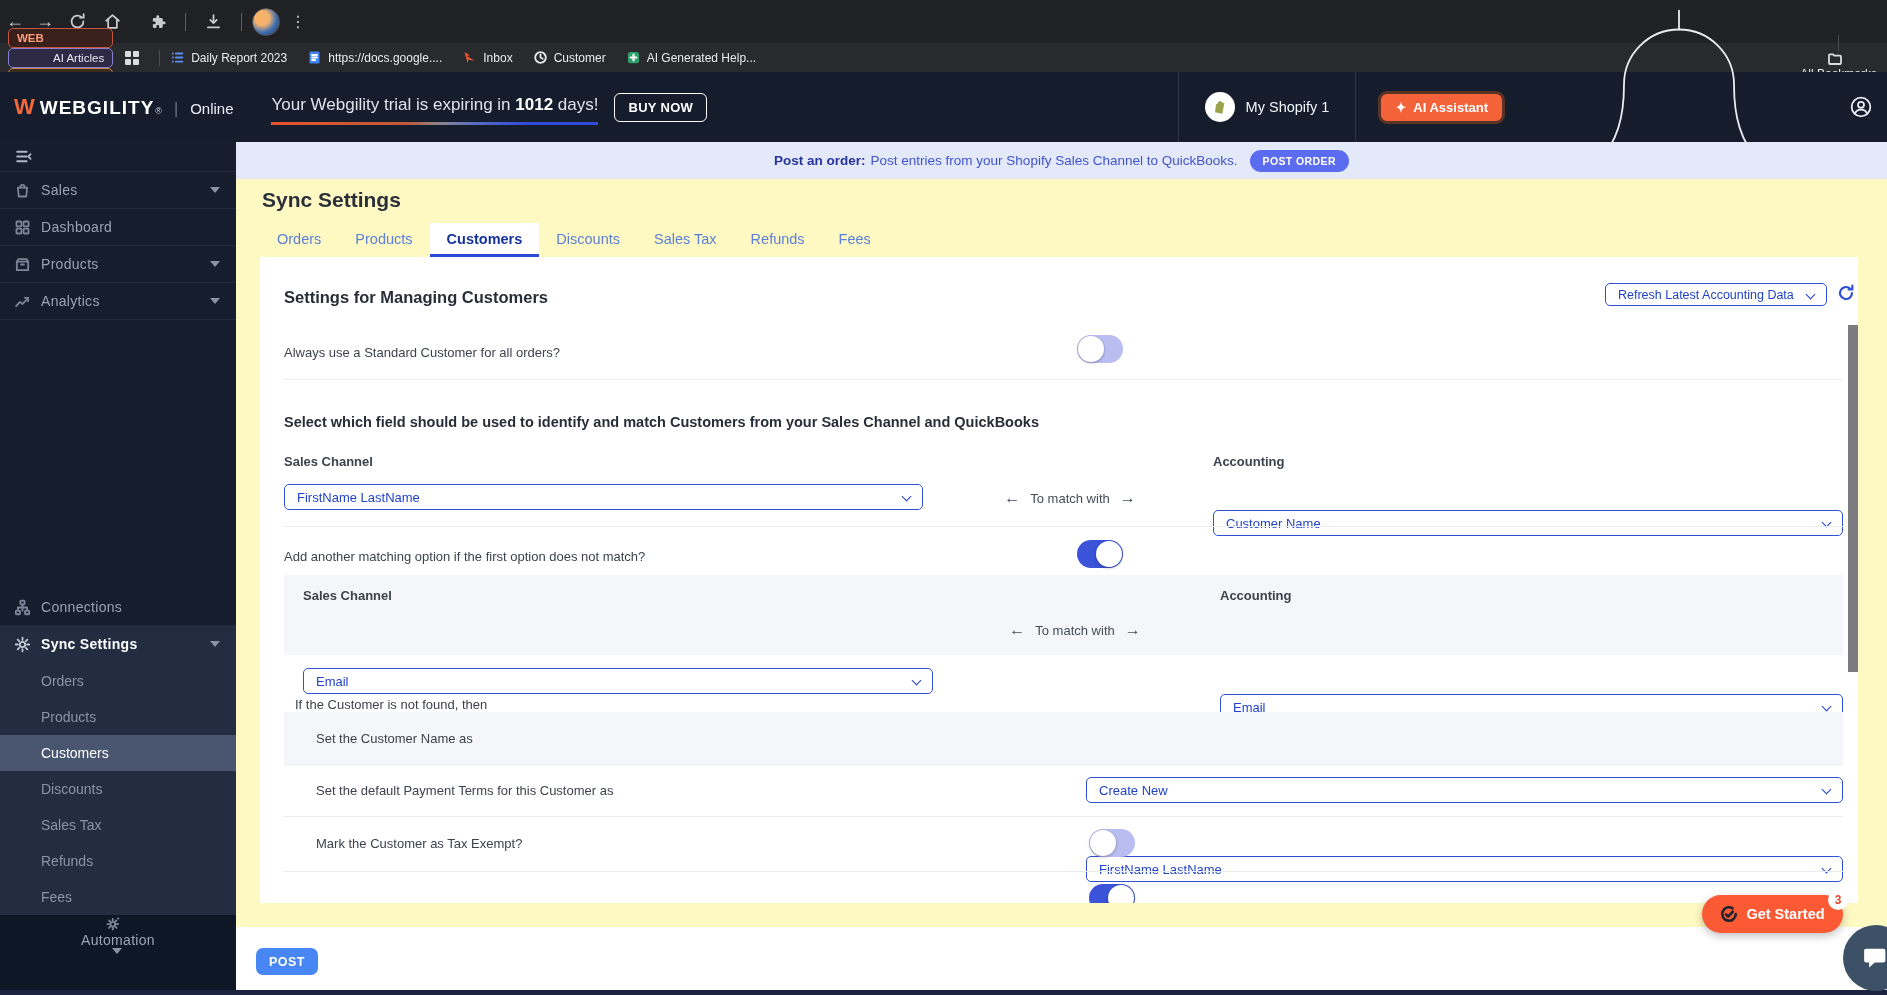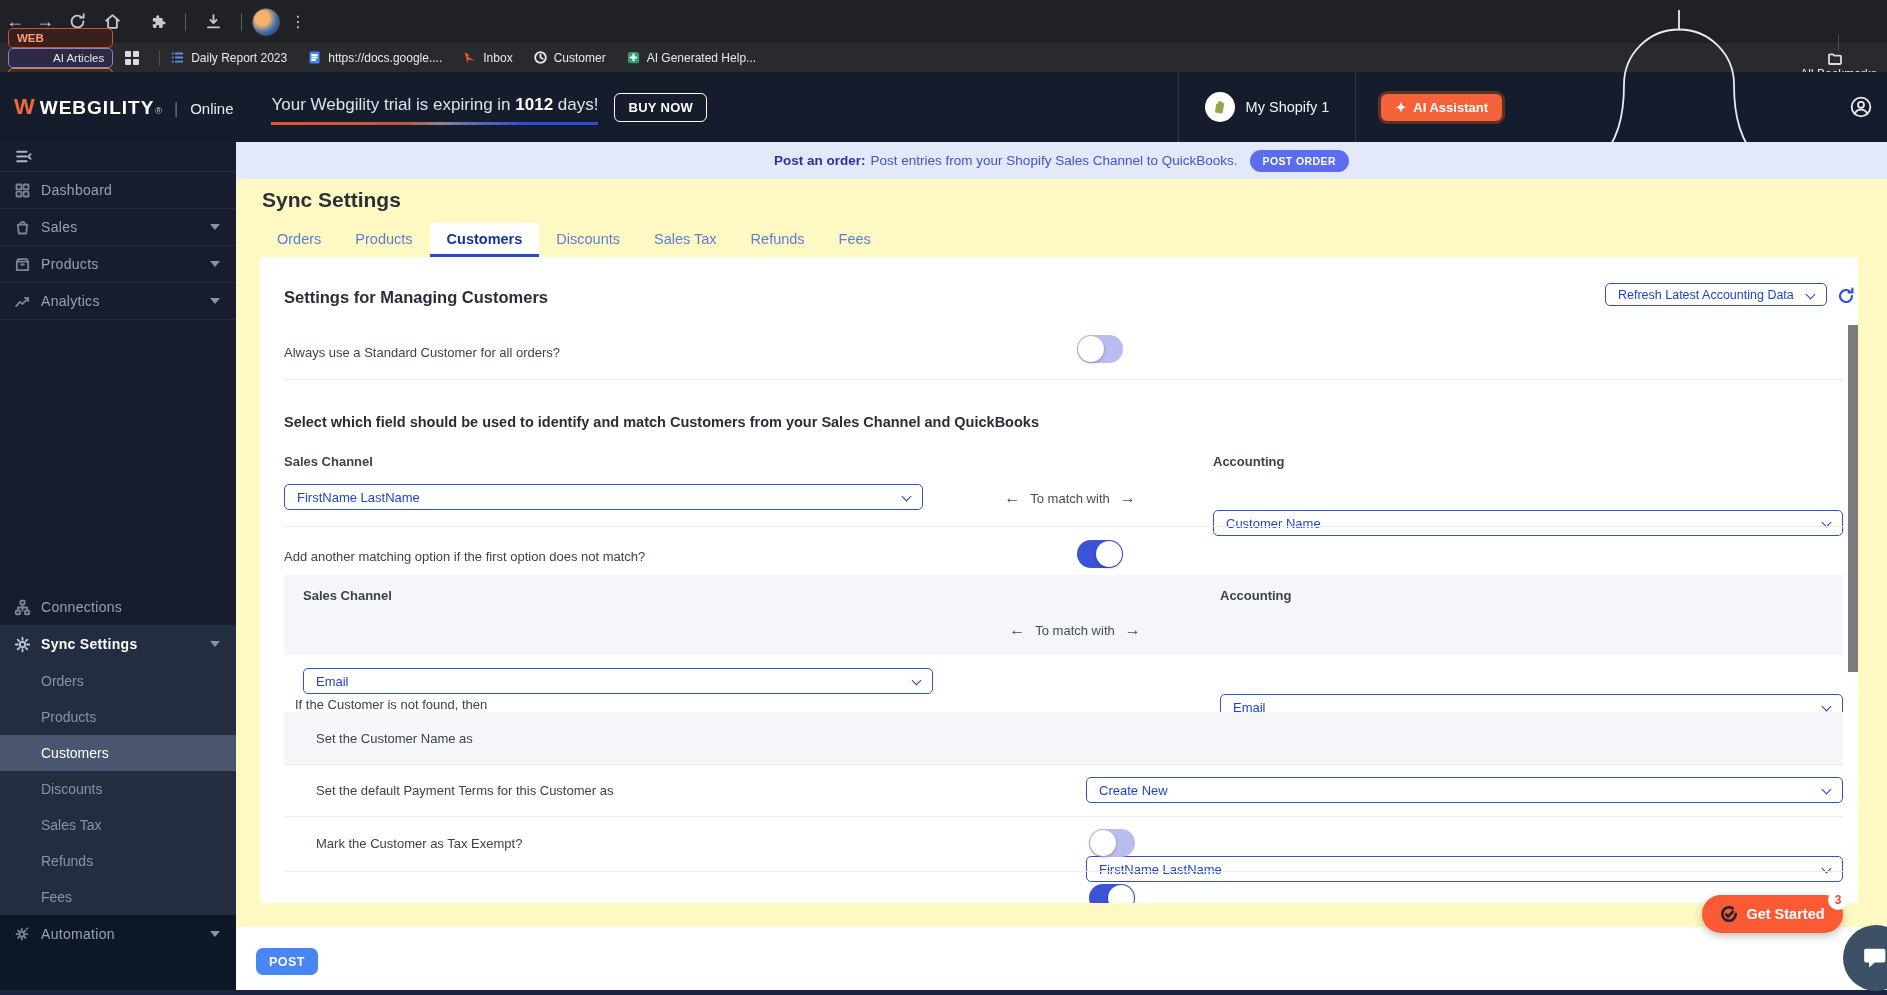--- a/index.html
+++ b/index.html
@@ -80,40 +80,40 @@
        border-top:6px solid #8a92a6;margin-right:2px;}
   .s-gap{height:269px;}
   .s-plain .s-row{border-bottom:none;}
   .sync-block{background:#222d42;}
   .sync-block .s-row{border-bottom:none;height:38px;}
   .sync-head{font-weight:700;color:#fff;}
   .sync-head .s-ic{color:#c3c9d6;}
   .s-sub{height:36px;display:flex;align-items:center;padding-left:41px;font-size:14px;color:#8a93a8;cursor:pointer;}
   .s-sub.active{background:#4a5670;color:#fff;}
   .auto-block{background:#0e1726;height:100%;}
-  .auto-block .s-row{border-bottom:none;height:37px;color:#9aa2b5;}
+  .auto-block .s-row{border-bottom:none;height:37px;color:#9aa2b5;flex-direction:column;}
 
   
   .main{position:absolute;left:236px;top:142px;width:1651px;height:848px;background:#fef9c3;}
   .banner{position:absolute;left:0;top:0;width:100%;height:37px;background:#e3e9f8;
           display:flex;align-items:center;justify-content:center;font-size:13.5px;color:#4153cc;}
   .banner b{color:#27349c;margin-right:5px;font-weight:700;}
   .post-btn{margin-left:12px;background:#5b6cf0;color:#fff;border:none;border-radius:11px;
             font-size:10.5px;font-weight:700;padding:5px 13px;letter-spacing:.4px;cursor:pointer;}
   .page-title{position:absolute;left:26px;top:46px;font-size:21px;font-weight:600;color:#2a303a;}
   .tabs{position:absolute;left:24px;top:81px;height:34px;display:flex;}
   .tab{padding:0 17px;display:flex;align-items:center;font-size:14.5px;color:#5b7fd8;cursor:pointer;
        border-bottom:3px solid transparent;box-sizing:border-box;}
   .tab.active{background:#fff;color:#16339b;font-weight:700;border-bottom:3px solid #2c49d6;}
 
   
   .panel{position:absolute;left:24px;top:115px;width:1598px;height:646px;background:#fff;overflow:hidden;}
   .abs{position:absolute;}
   .p-heading{left:24px;top:31px;font-size:16.5px;font-weight:700;color:#272e38;}
-  .refresh-wrap{left:1345px;top:26px;display:flex;align-items:flex-end;gap:9px;}
+  .refresh-wrap{left:1345px;top:26px;display:flex;align-items:flex-start;gap:9px;}
   .sel{position:relative;height:26px;line-height:26px;border:1px solid #3350d2;border-radius:5px;
        color:#2243c8;font-size:13px;padding:0 26px 0 12px;box-sizing:border-box;background:#fff;
        white-space:nowrap;overflow:hidden;cursor:pointer;}
   .sel::after{content:"";position:absolute;right:12px;top:8px;width:6px;height:6px;
        border-right:1.6px solid #2243c8;border-bottom:1.6px solid #2243c8;transform:rotate(45deg);}
   .refresh-select{height:23px;line-height:23px;width:222px;font-size:12.5px;}
   .refresh-select::after{top:7px;}
   .refresh-ic{width:20px;height:20px;color:#3350d2;cursor:pointer;}
   .p-label{font-size:13px;color:#3c434d;}
   .p-label-b{font-size:13px;font-weight:700;color:#3c434d;}
@@ -327,39 +327,39 @@
             <path d="M4 6h12M4 12h12M4 18h12"></path>
             <path d="M21 9l-3 3 3 3"></path>
           </svg>
         </span>
     </div>
     <div>
 
         <div class="s-row">
           <span class="s-ic ic">
             <svg viewBox="0 0 24 24" fill="none" stroke="currentColor" stroke-width="1.8" stroke-linecap="round" stroke-linejoin="round">
+              <path d="M5.5 8h13l-1.2 12.5H6.7L5.5 8z"></path>
+              <path d="M9 8V7a3 3 0 0 1 6 0v1"></path>
+            </svg>
+          </span>
+          <span class="s-lbl">Sales</span>
+          <span class="tri"></span>
+        </div>
+
+        <div class="s-row">
+          <span class="s-ic ic">
+            <svg viewBox="0 0 24 24" fill="none" stroke="currentColor" stroke-width="1.8" stroke-linecap="round" stroke-linejoin="round">
               <rect x="3.5" y="3.5" width="7" height="7" rx="1"></rect>
               <rect x="13.5" y="3.5" width="7" height="7" rx="1"></rect>
               <rect x="3.5" y="13.5" width="7" height="7" rx="1"></rect>
               <rect x="13.5" y="13.5" width="7" height="7" rx="1"></rect>
             </svg>
           </span>
           <span class="s-lbl">Dashboard</span>
 
-        </div>
-
-        <div class="s-row">
-          <span class="s-ic ic">
-            <svg viewBox="0 0 24 24" fill="none" stroke="currentColor" stroke-width="1.8" stroke-linecap="round" stroke-linejoin="round">
-              <path d="M5.5 8h13l-1.2 12.5H6.7L5.5 8z"></path>
-              <path d="M9 8V7a3 3 0 0 1 6 0v1"></path>
-            </svg>
-          </span>
-          <span class="s-lbl">Sales</span>
-          <span class="tri"></span>
         </div>
 
         <div class="s-row">
           <span class="s-ic ic">
             <svg viewBox="0 0 24 24" fill="none" stroke="currentColor" stroke-width="1.8" stroke-linecap="round" stroke-linejoin="round">
               <path d="M4 8h16v12H4z"></path>
               <path d="M4 8l2-3.5h12L20 8"></path>
               <path d="M10 12h4"></path>
             </svg>
           </span>

